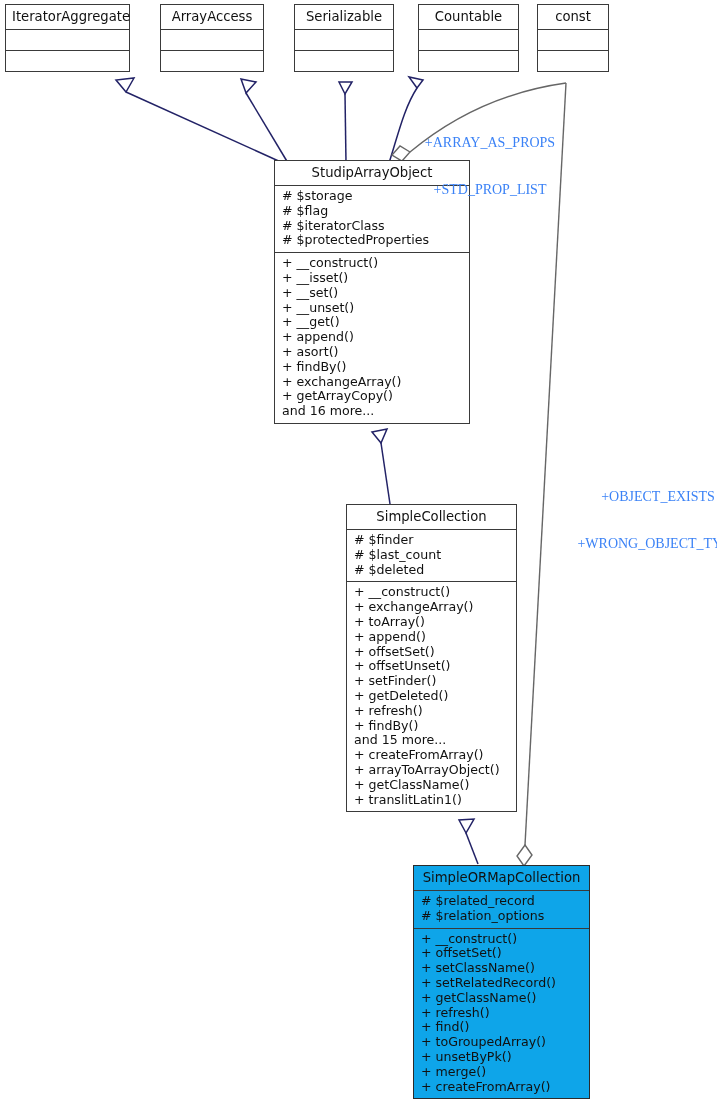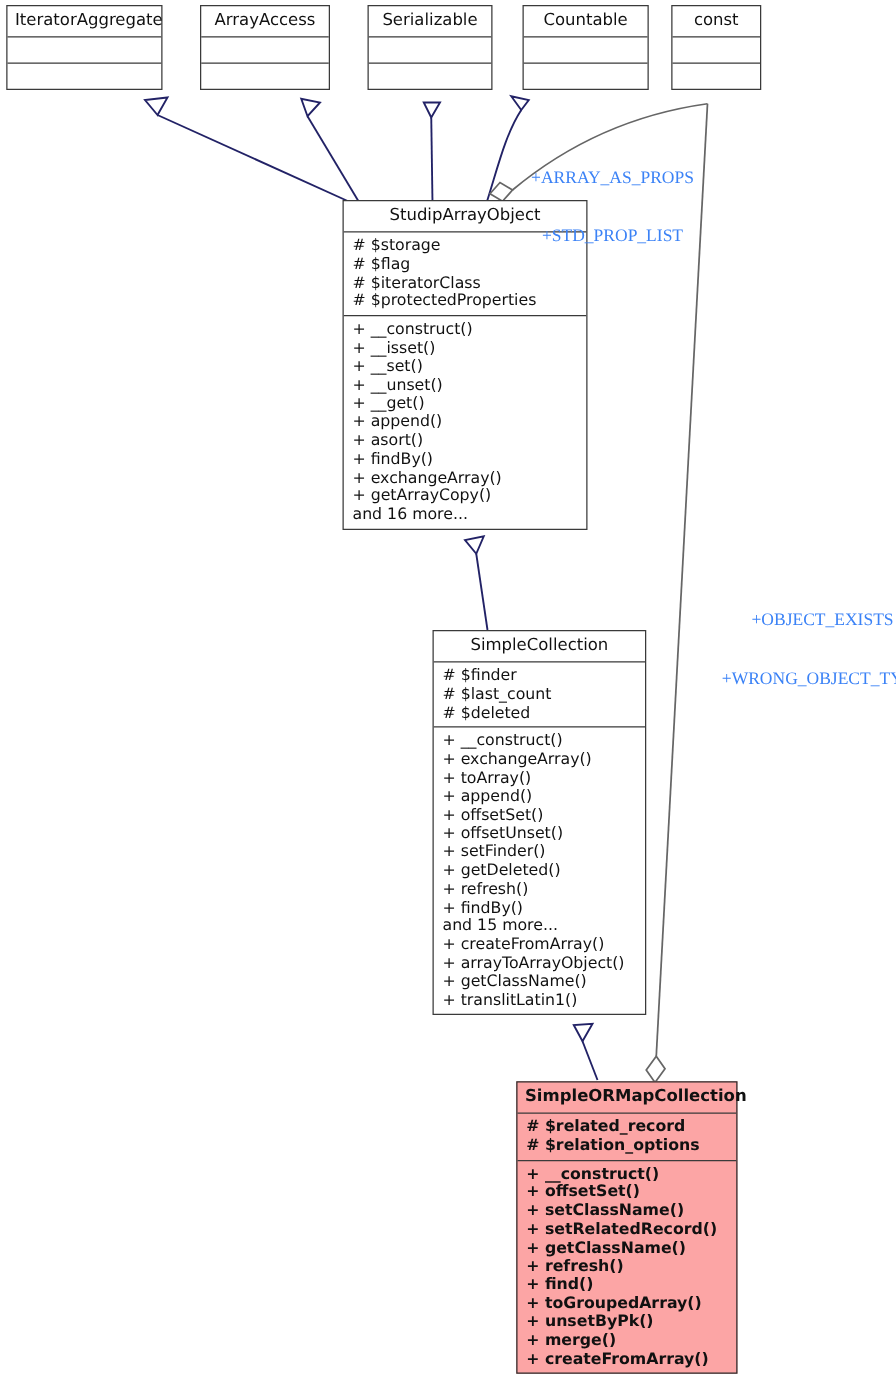--- a/index.html
+++ b/index.html
@@ -23,23 +23,22 @@
     pointer-events: none;
   }
   .uml-class {
     position: absolute;
     box-sizing: border-box;
     border: 1.6px solid #3a3a3a;
     background: #ffffff;
     z-index: 5;
   }
   .uml-class.filled {
-    background: #fca5a5;
+    background: #0ea5e9;
     border-color: #2b2b2b;
-    font-weight: bold;
   }
   .uml-name {
     text-align: center;
     font-size: 13.2px;
     color: #111111;
     padding: 4px 6px 5px 6px;
     line-height: 15px;
     white-space: nowrap;
   }
   .uml-sep {

